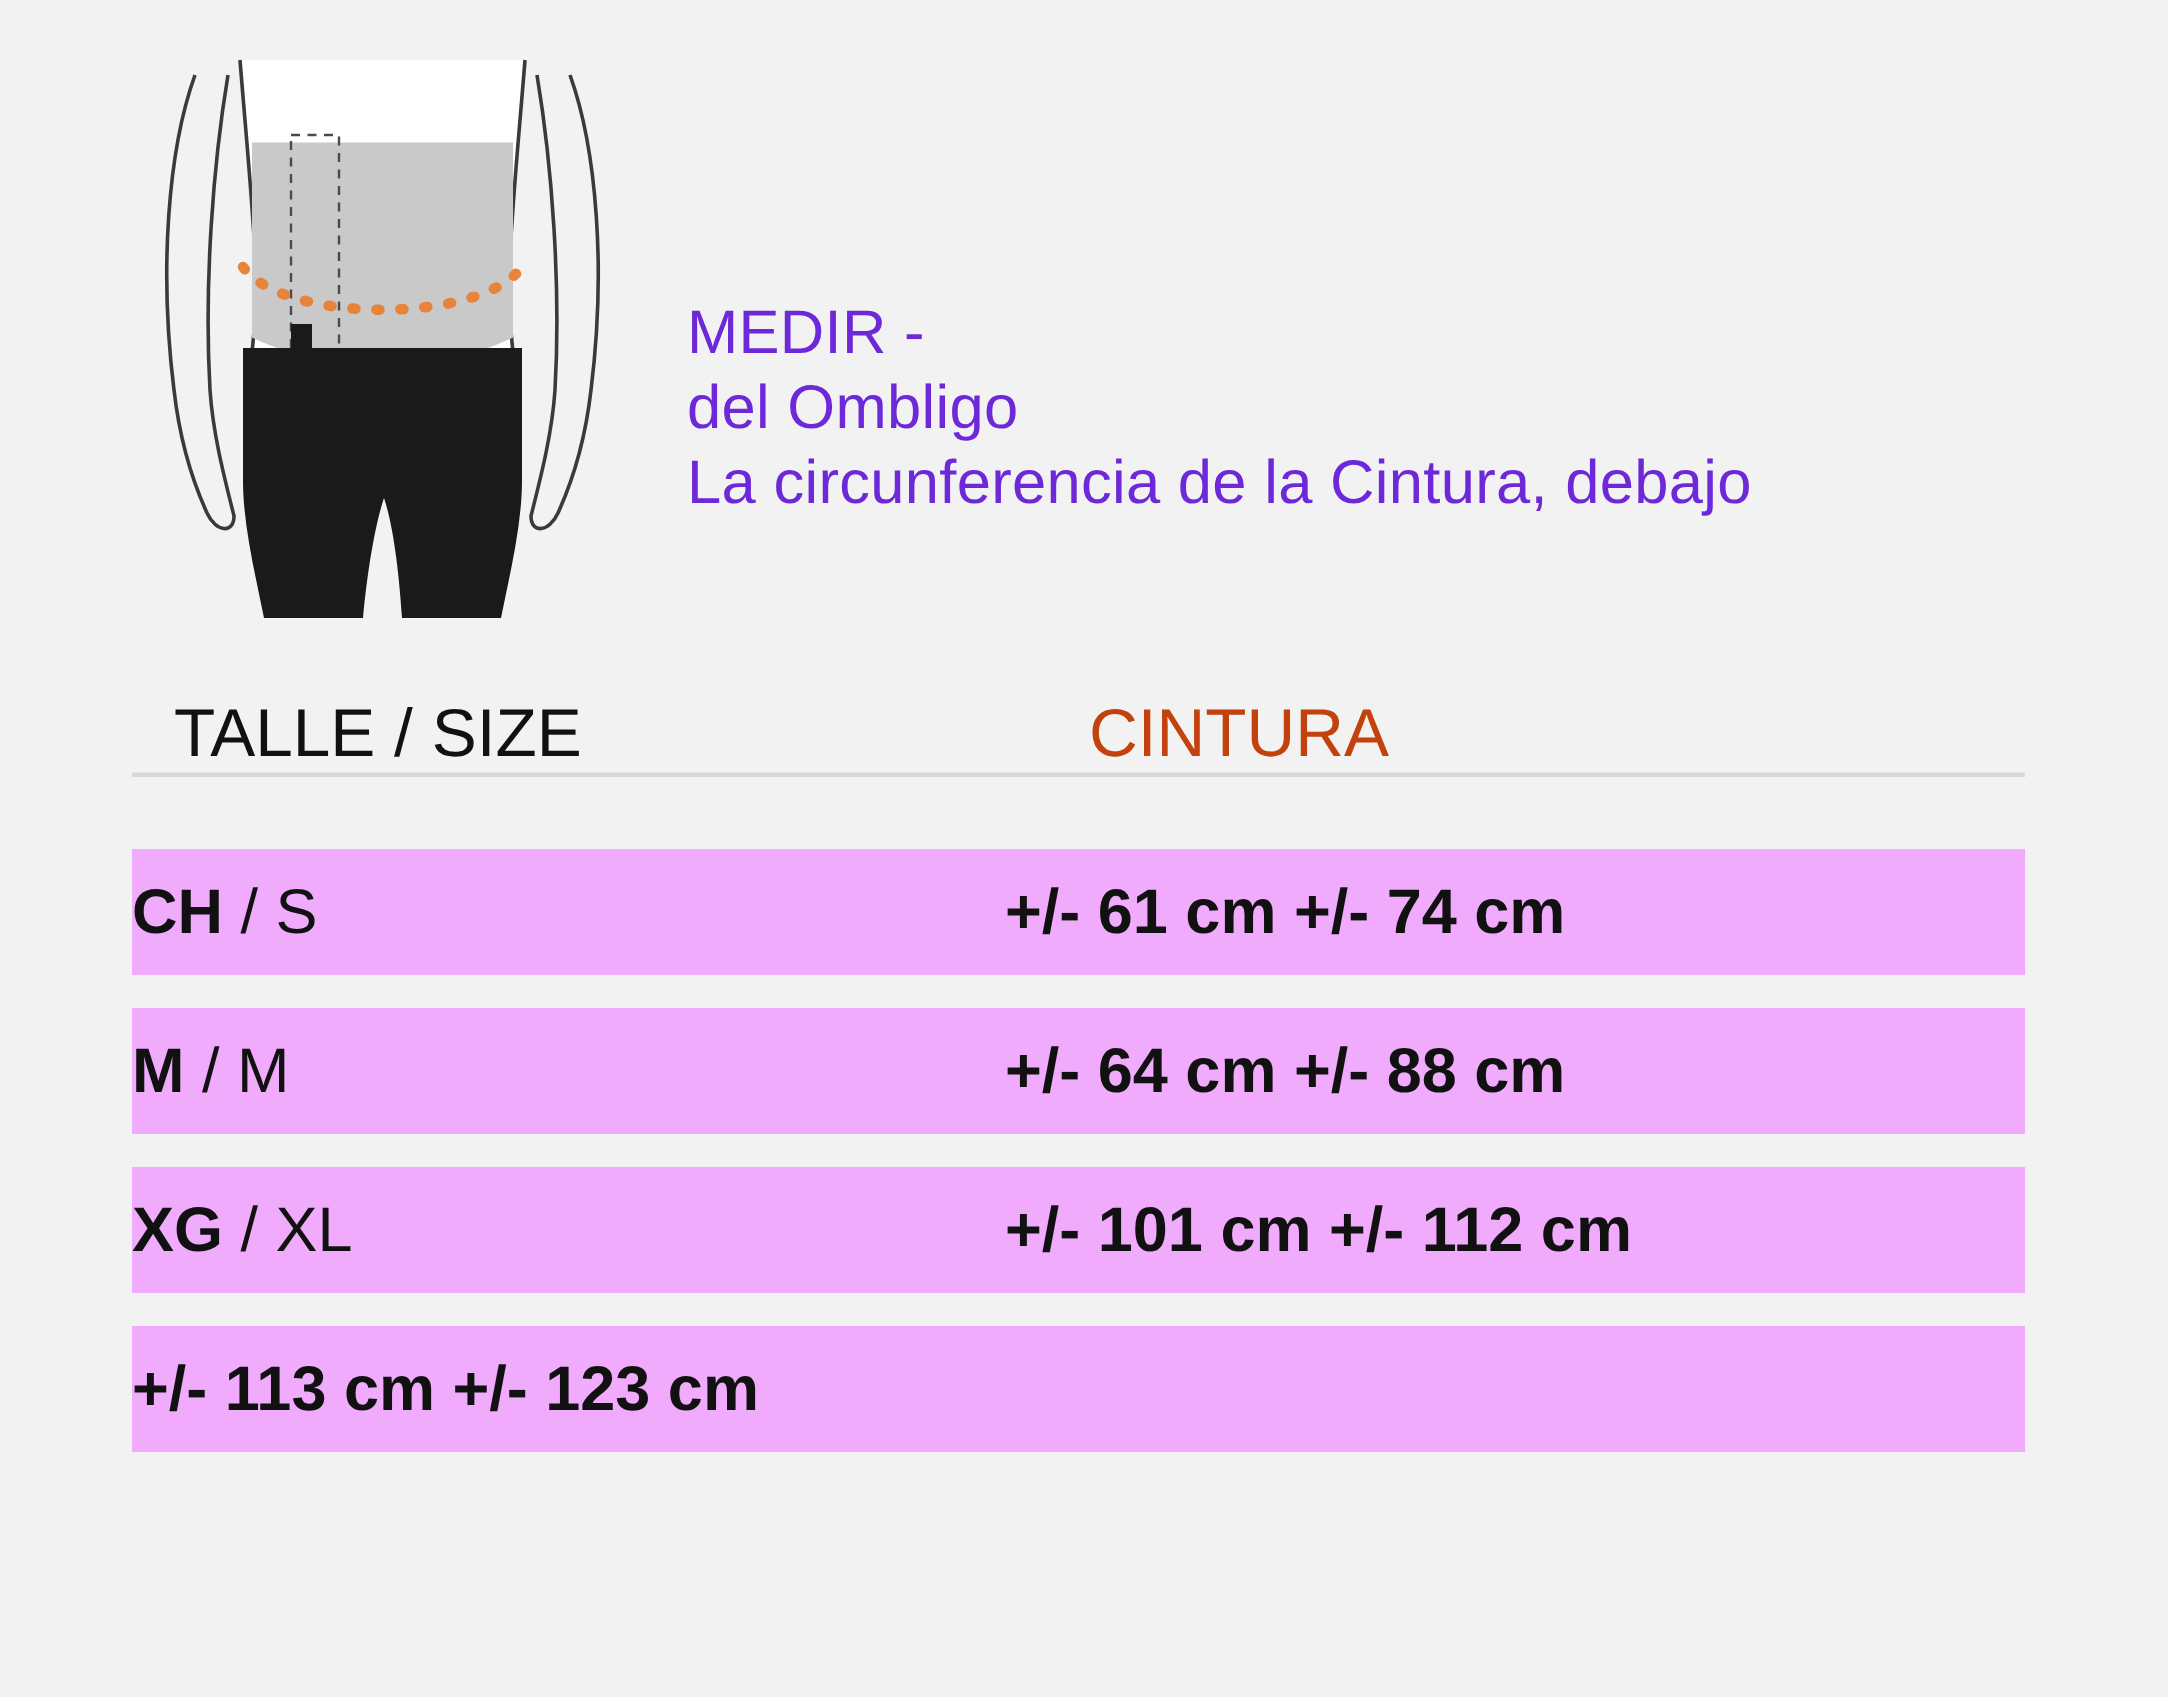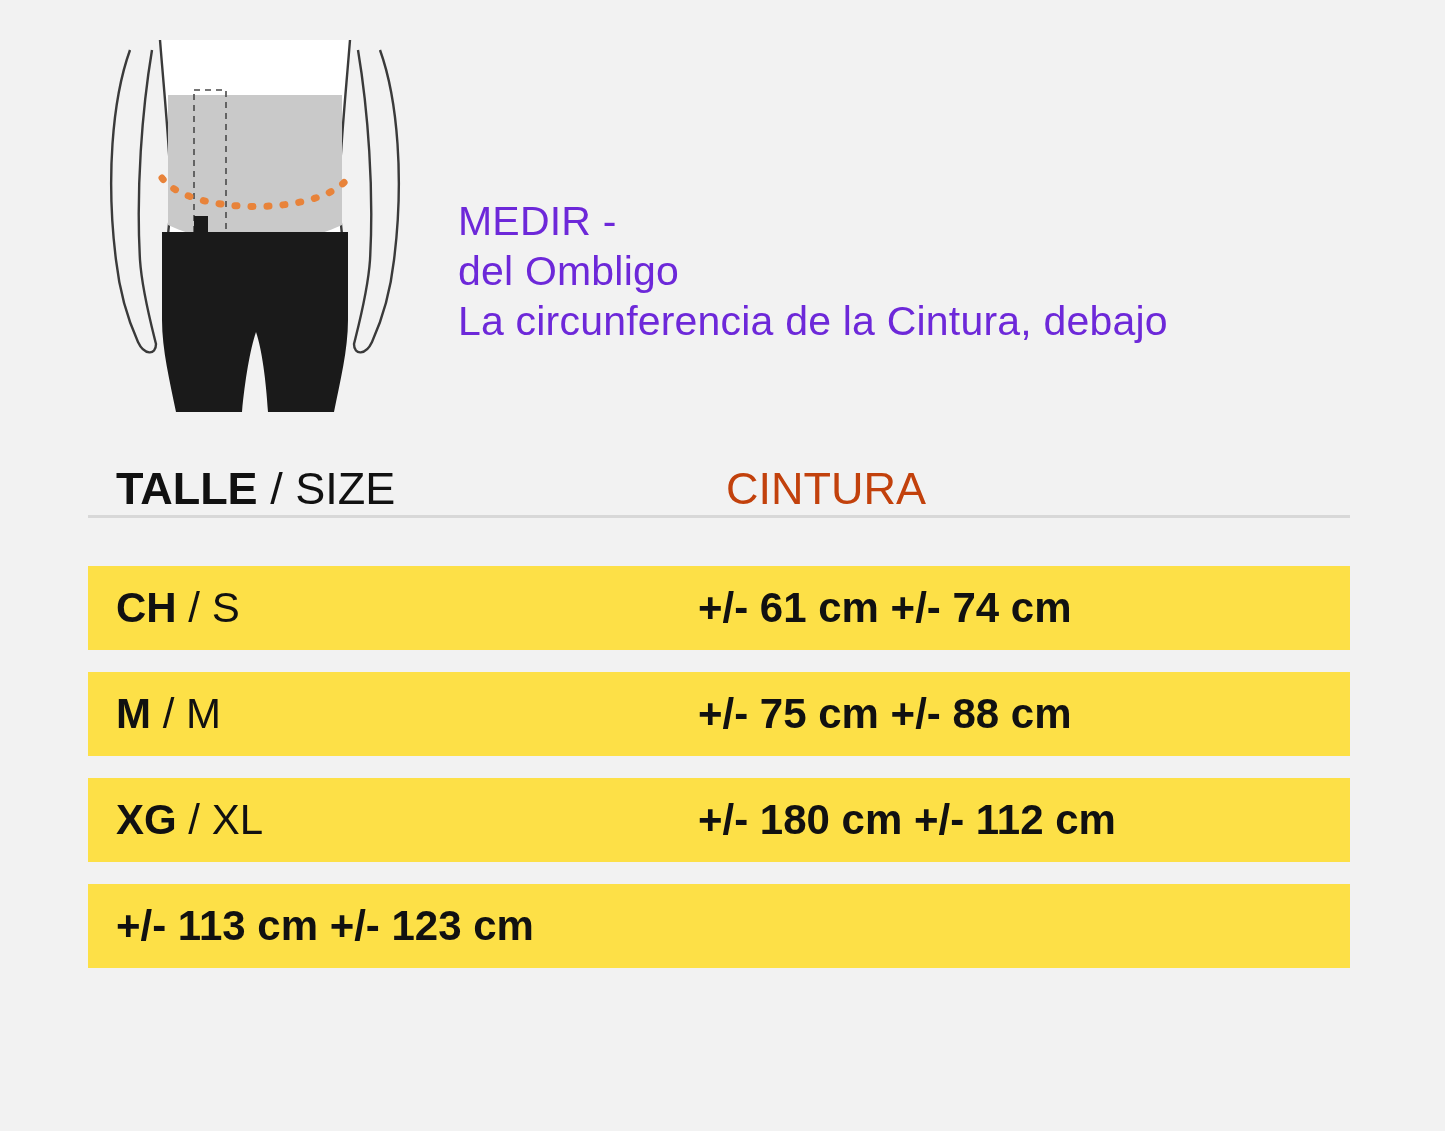--- a/index.html
+++ b/index.html
@@ -64,41 +64,40 @@
     box-sizing: border-box;
     border-bottom: 3px solid #d8d8d8;
   }
   .th-size {
     width: 610px;
     font-size: 45px;
     line-height: 52px;
     color: #111;
     white-space: nowrap;
   }
-  .th-size b { font-weight: bold; }
+  .th-size b { font-weight: normal; }
   .th-size span.light { font-weight: normal; }
   .th-waist {
     font-size: 45px;
     line-height: 52px;
     color: #c2410c;
     font-weight: normal;
     white-space: nowrap;
   }
 
   .rows {
     margin-top: 48px;
   }
   .row {
     display: flex;
     align-items: center;
     height: 84px;
-    background: #fde047;
+    background: #f0abfc;
     margin-bottom: 22px;
     box-sizing: border-box;
-    padding-left: 28px;
   }
   .cell-size {
     width: 582px;
     font-size: 42px;
     color: #111;
     white-space: nowrap;
   }
   .cell-size b { font-weight: bold; }
   .cell-size .sep { font-weight: normal; }
   .cell-waist {
@@ -151,27 +150,27 @@
 
     <div class="rows">
 
       <div class="row">
         <div class="cell-size"><b>CH</b><span class="sep"> / </span><span class="sep">S</span></div>
         <div class="cell-waist">+/- 61 cm +/- 74 cm</div>
       </div>
 
       <div class="row">
         <div class="cell-size"><b>M</b><span class="sep"> / </span><span class="sep">M</span></div>
-        <div class="cell-waist">+/- 75 cm  +/- 88 cm</div>
+        <div class="cell-waist">+/- 64 cm  +/- 88 cm</div>
       </div>
 
 
       <div class="row">
         <div class="cell-size"><b>XG</b><span class="sep"> / </span><span class="sep">XL</span></div>
-        <div class="cell-waist">+/- 180 cm  +/- 112 cm</div>
+        <div class="cell-waist">+/- 101 cm  +/- 112 cm</div>
       </div>
 
       <div class="row">
         <div class="cell-waist">+/- 113 cm  +/- 123 cm</div>
       </div>
 
     </div>
   </div>
 
 </div>

